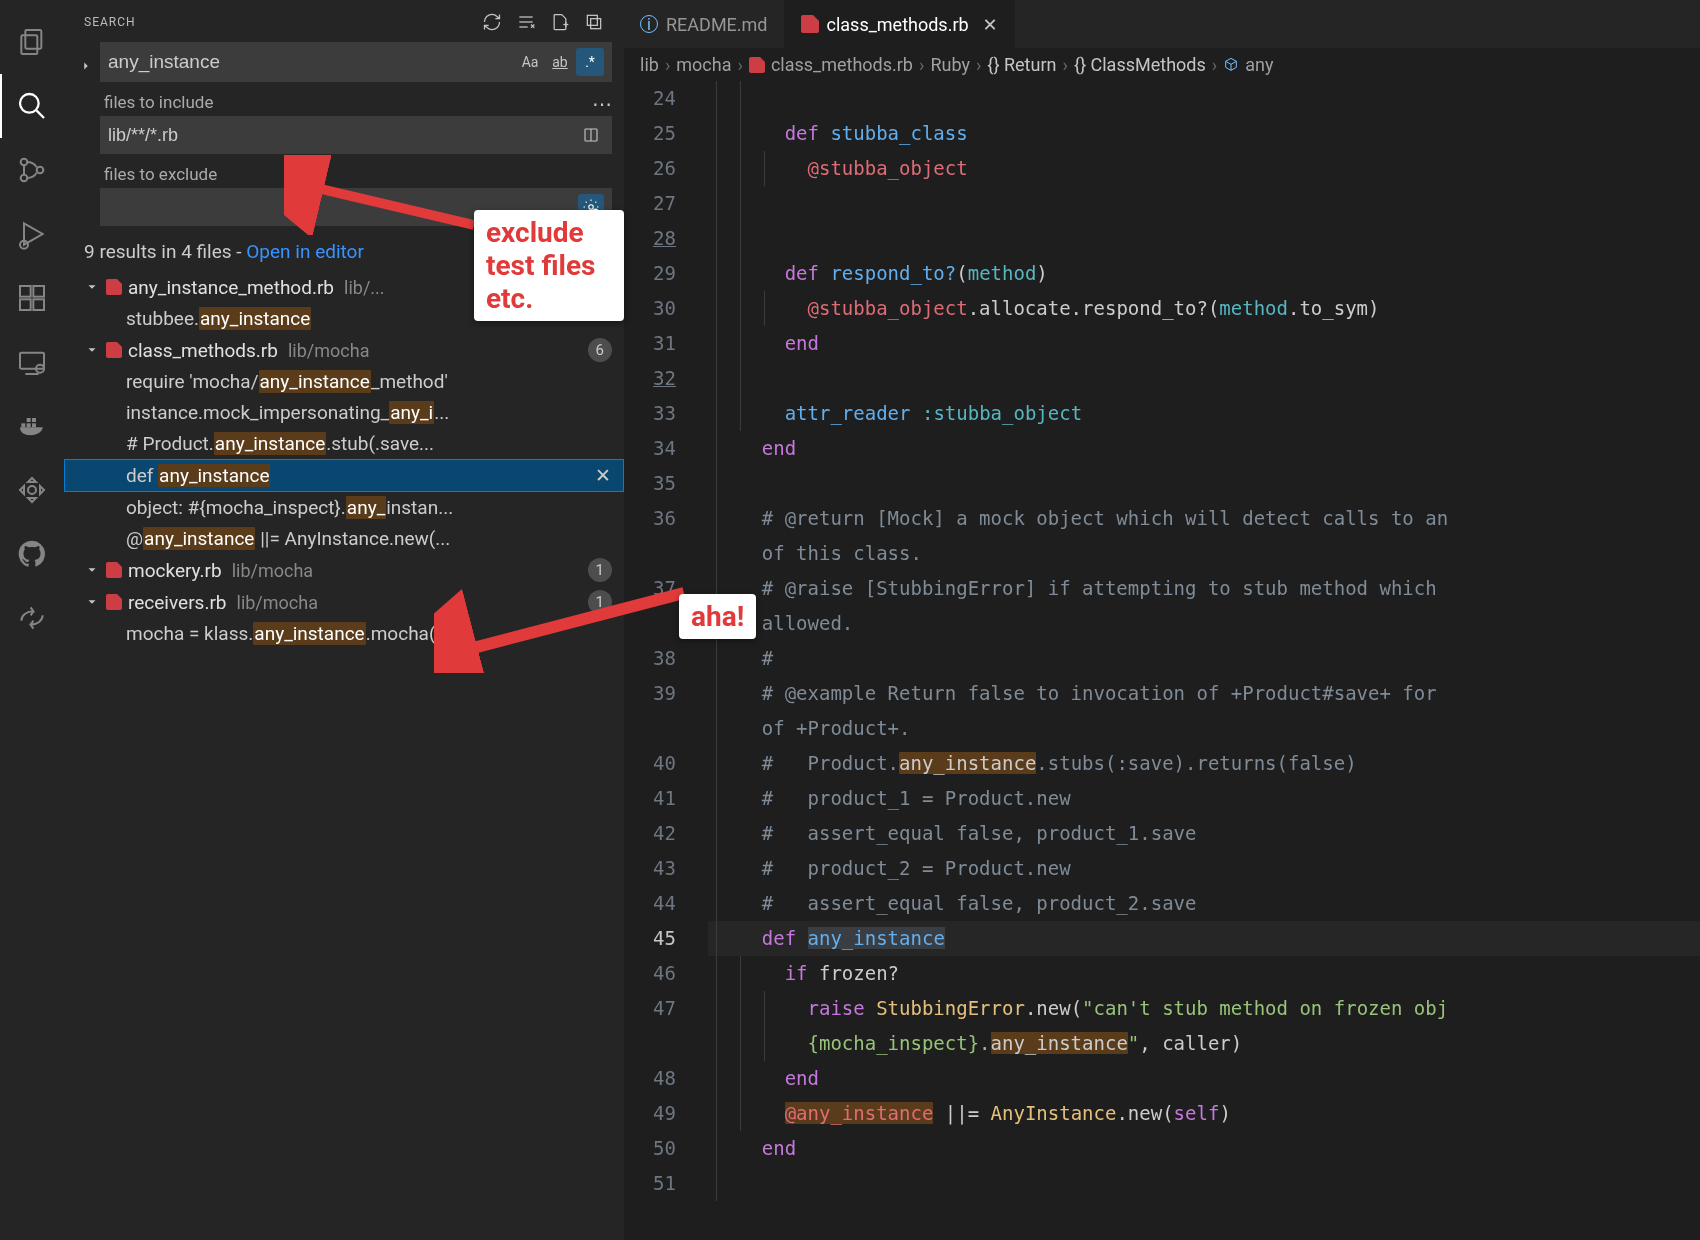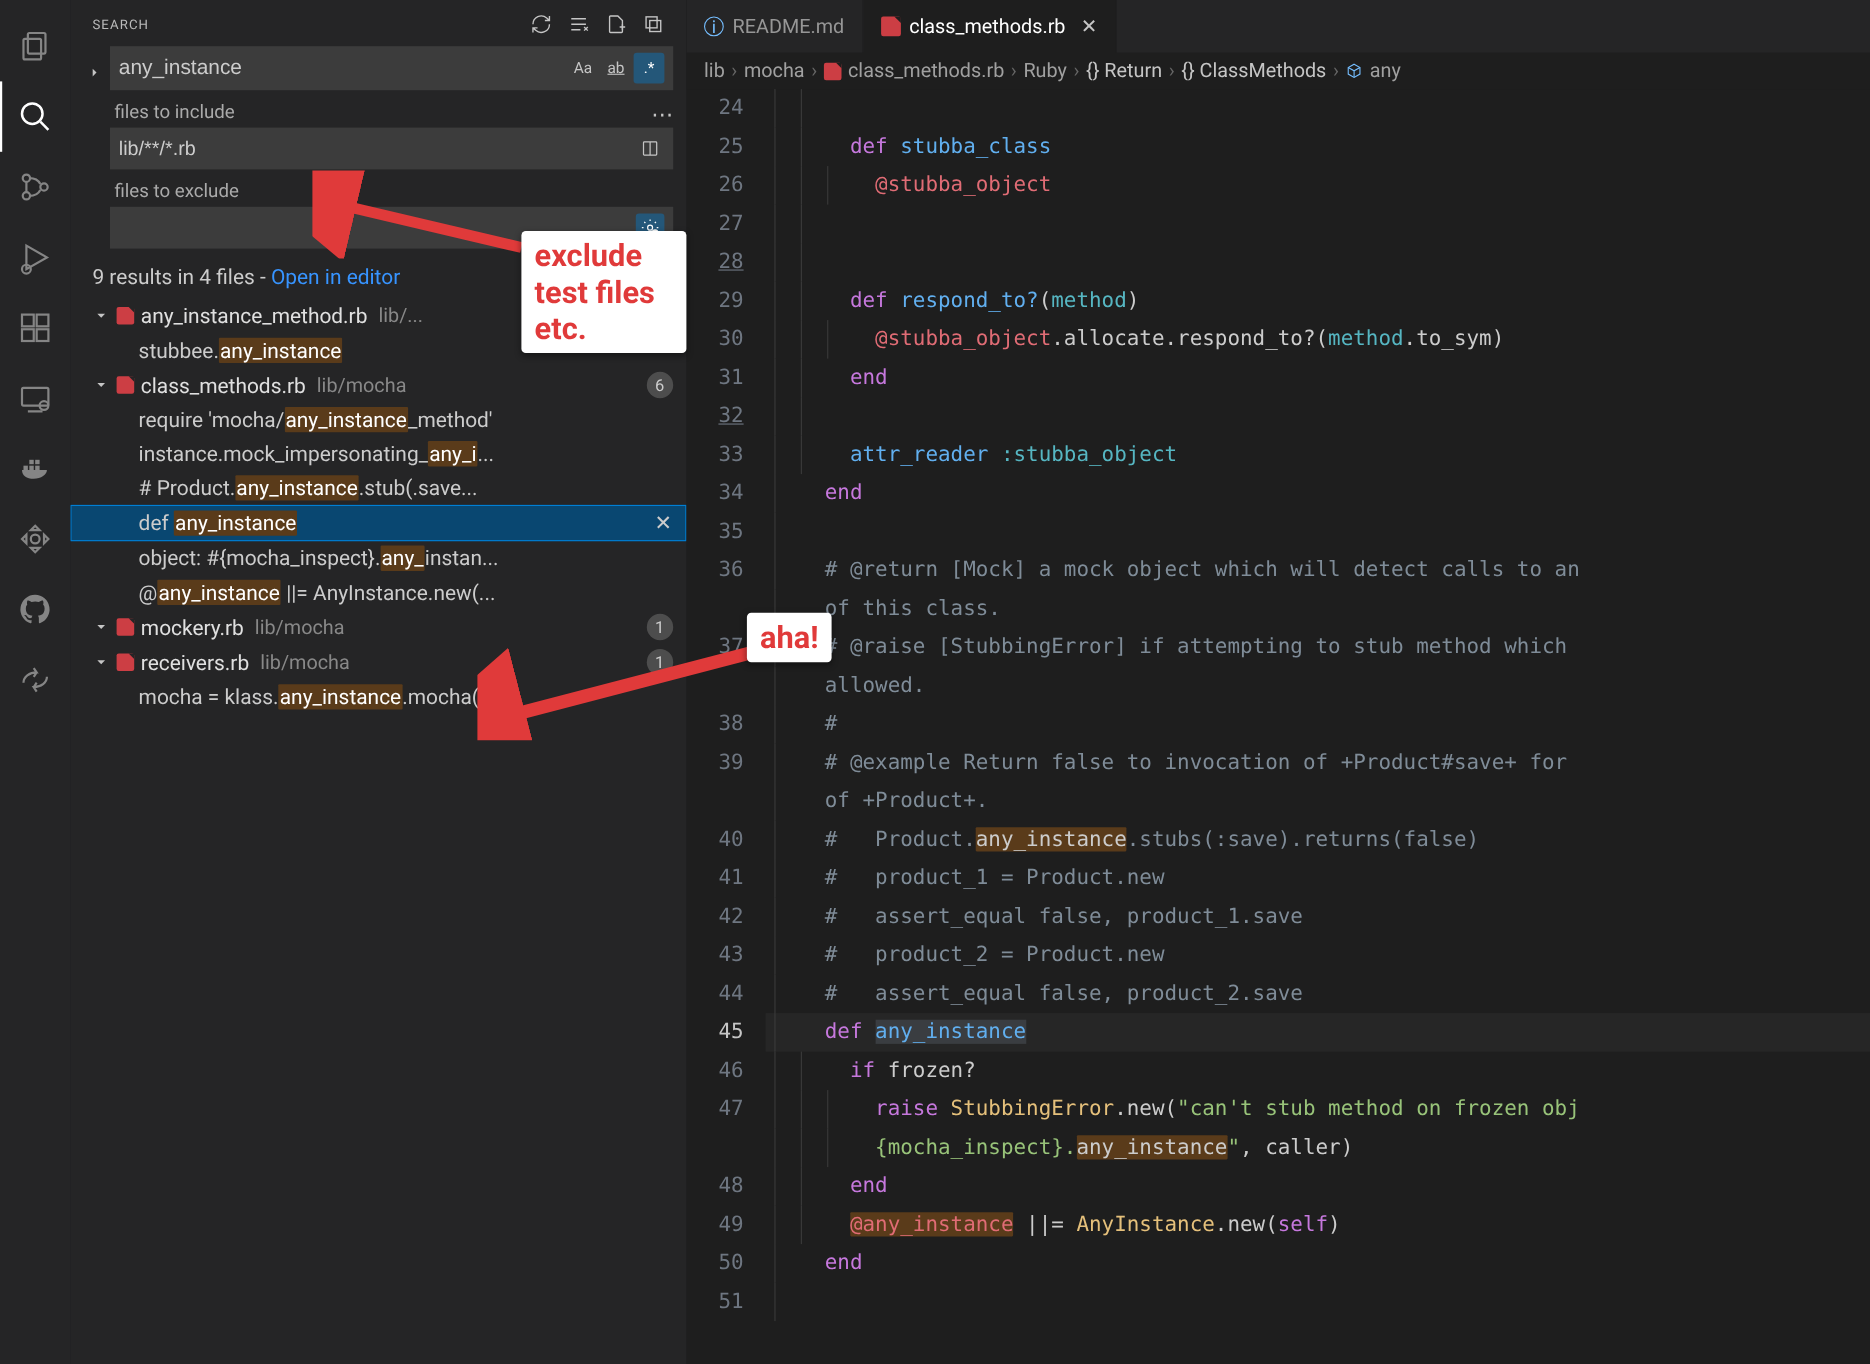--- a/index.html
+++ b/index.html
@@ -226,20 +226,21 @@
   .crumb-icon { width: 16px; height: 16px; }
   .crumb-icon.ruby { background: #cc3e44; border-radius: 2px; position: relative; }
   .crumb-icon.ruby::after { content: ""; position: absolute; top: 0; right: 0; border-top: 5px solid #1e1e1e; border-left: 5px solid transparent; }
   .code-area {
     flex: 1;
     display: flex;
     font-family: "SF Mono", Menlo, Consolas, monospace;
     font-size: 19px;
     line-height: 35px;
     overflow: auto;
+    gap: 12px;
   }
   .gutter {
     width: 72px;
     text-align: right;
     padding-right: 20px;
     color: #6e7681;
     user-select: none;
     flex-shrink: 0;
   }
   .gutter .ln-active { color: #c6c6c6; }
@@ -513,21 +514,21 @@
   <div class="annotation" style="left:410px; top:210px;">exclude test files etc.</div>
 
   <svg class="arrow" style="left:370px; top:583px;" width="260" height="90">
     <defs>
         <marker id="ah2" markerWidth="10" markerHeight="10" refX="2" refY="5" orient="auto">
           <polygon points="0,0 10,5 0,10" fill="#e03a3a"></polygon>
         </marker>
       </defs>
     <line x1="250" y1="10" x2="20" y2="70" stroke="#e03a3a" stroke-width="12" marker-end="url(#ah2)"></line>
   </svg>
-  <div class="annotation" style="left:615px; top:557px;">aha!</div>
+  <div class="annotation" style="left:615px; top:594px;">aha!</div>
 </div>
 
 <div class="editor-area">
   <div class="tabs-row" id="tabs-row">
       <div class="tab">
         <span class="tab-icon info">i</span>
         <span>README.md</span>
       </div>
       <div class="tab active">
         <span class="tab-icon ruby"></span>

